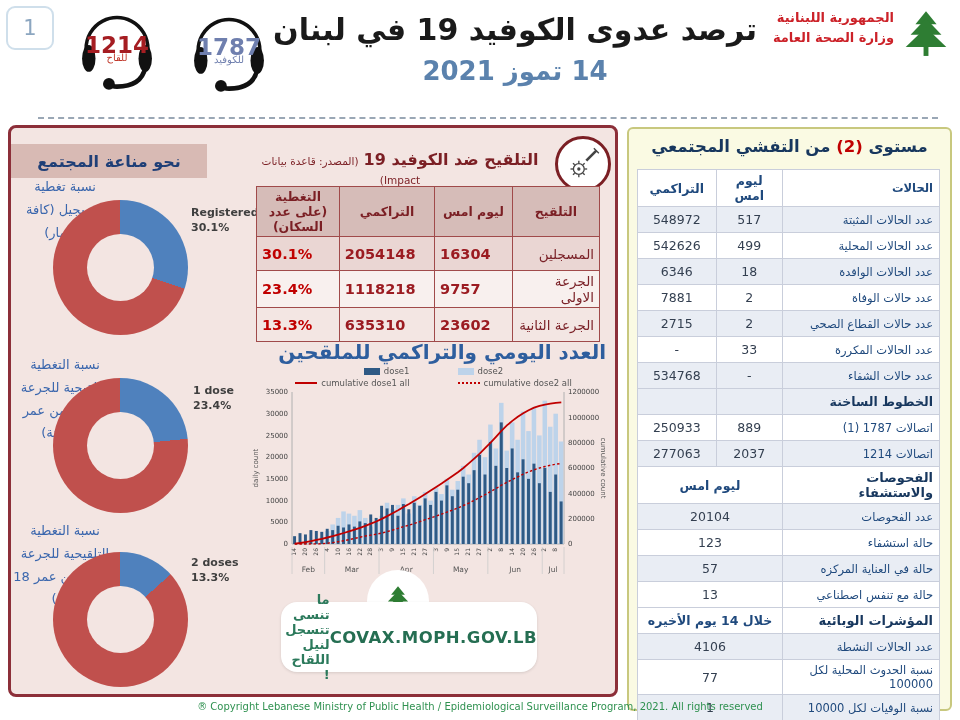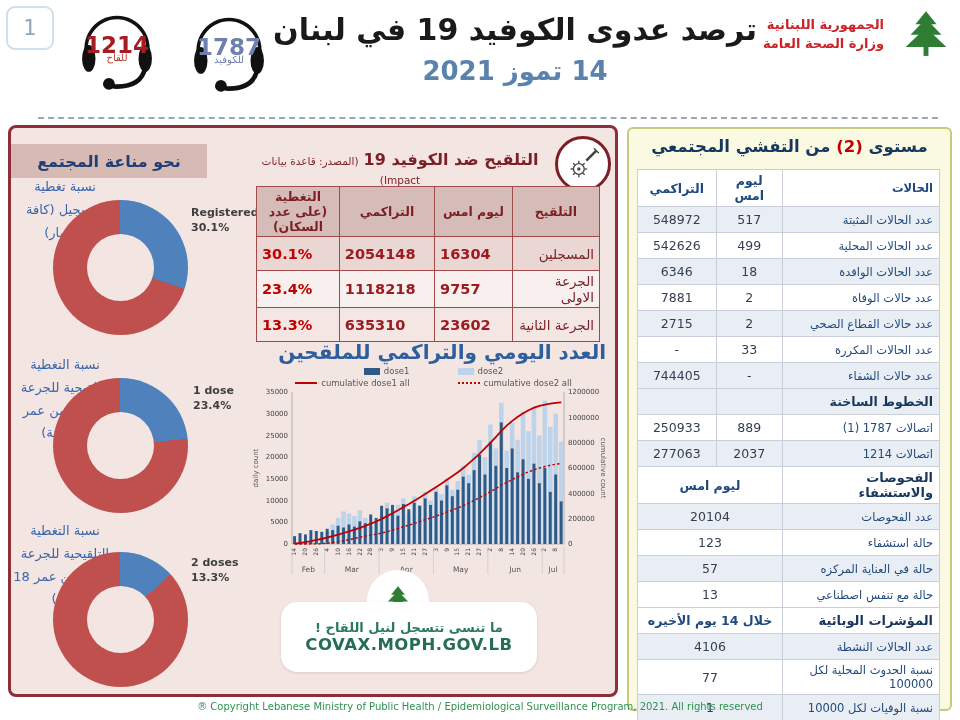--- a/index.html
+++ b/index.html
@@ -12,21 +12,21 @@
   .headset{position:absolute;width:86px;height:86px;}
   .headset svg{position:absolute;inset:0;}
   .hs-num{position:absolute;left:0;right:0;top:26px;text-align:center;font-weight:bold;font-size:23px;}
   .hs-lbl{position:absolute;left:0;right:0;top:46px;text-align:center;font-size:10px;font-family:Liberation Serif, serif;}
   .hs-red .hs-num{color:#a51d22;} .hs-red .hs-lbl{color:#c0392b;}
   .hs-blue .hs-num{color:#6f7fae;} .hs-blue .hs-lbl{color:#6f7fae;}
   .main-title{position:absolute;left:260px;top:12px;width:510px;text-align:center;direction:rtl;
               font-size:30px;font-weight:bold;color:#1a1a1a;}
   .main-date{position:absolute;left:260px;top:56px;width:510px;text-align:center;direction:rtl;
              font-size:26px;font-weight:bold;color:#5b82ad;}
-  .ministry{position:absolute;right:8px;top:8px;display:flex;align-items:center;gap:16px;}
+  .ministry{position:absolute;right:8px;top:8px;display:flex;align-items:flex-start;gap:6px;}
   .ministry-text{text-align:right;direction:rtl;color:#cc2229;font-weight:bold;font-size:13px;line-height:1.5;}
   .header-divider{position:absolute;left:38px;right:22px;top:117px;border-top:2px dashed #9aa7b5;}
   
   .pink-panel{position:absolute;left:8px;top:125px;width:610px;height:572px;background:#f3e5e2;
               border:3px solid #8c2f39;border-radius:8px;box-sizing:border-box;padding-left:33px;}
   .community-banner{position:absolute;left:0px;top:16px;width:196px;height:34px;background:#d8bab4;
                     display:flex;align-items:center;justify-content:center;direction:rtl;
                     color:#1f3f77;font-weight:bold;font-size:16px;}
   .donut-label{position:absolute;width:104px;direction:rtl;text-align:center;color:#3a66ad;
                font-size:13px;line-height:1.75;}
@@ -53,21 +53,21 @@
   .chart-legend .lg-row{display:flex;justify-content:center;gap:48px;margin-bottom:2px;}
   .lg-item{display:flex;align-items:center;gap:4px;}
   .sw-bar1{width:16px;height:7px;background:#2f5a85;}
   .sw-bar2{width:16px;height:7px;background:#bdd3ea;}
   .sw-line1{width:22px;height:0;border-top:2px solid #c00000;}
   .sw-line2{width:22px;height:0;border-top:2px dotted #c00000;}
   .chart-svg{position:absolute;left:236px;top:258px;}
   .covax-circle{position:absolute;left:356px;top:442px;width:62px;height:62px;border-radius:50%;
                 background:#fff;display:flex;align-items:center;justify-content:center;z-index:1;}
   .covax-box{position:absolute;left:270px;top:474px;width:256px;height:70px;background:#fff;
-             border-radius:16px;z-index:2;display:flex;flex-direction:column;align-items:center;
+             border-radius:16px;z-index:2;display:flex;flex-direction:row;align-items:center;
              justify-content:center;box-shadow:0 1px 3px rgba(0,0,0,0.12);}
   .covax-l1{direction:rtl;color:#2c7a5c;font-size:13px;font-weight:bold;}
   .covax-l2{color:#256e52;font-size:16.5px;font-weight:bold;letter-spacing:0.5px;}
   
   .yellow-panel{position:absolute;left:627px;top:127px;width:325px;height:584px;background:#fafae3;
                 border:2px solid #c8c87e;border-radius:6px;box-sizing:border-box;}
   .outbreak-title{position:absolute;left:0;right:0;top:8px;text-align:center;direction:rtl;
                   color:#17375e;font-weight:bold;font-size:16.5px;}
   .outbreak-title .lvl{color:#c00000;}
   .outbreak-table{position:absolute;left:8px;top:40px;width:303px;border-collapse:collapse;
@@ -449,21 +449,21 @@
             <td class="val">2715</td>
           </tr>
           <tr>
             <td class="lab">عدد الحالات المكررة</td>
             <td class="val">33</td>
             <td class="val">-</td>
           </tr>
           <tr class="stripe">
             <td class="lab">عدد حالات الشفاء</td>
             <td class="val">-</td>
-            <td class="val">744405</td>
+            <td class="val">534768</td>
           </tr>
           <tr class="sec">
             <td class="lab">الخطوط الساخنة</td>
             <td class="val"></td>
             <td class="val"></td>
           </tr>
           <tr>
             <td class="lab">اتصالات 1787 (1)</td>
             <td class="val">889</td>
             <td class="val">250933</td>

